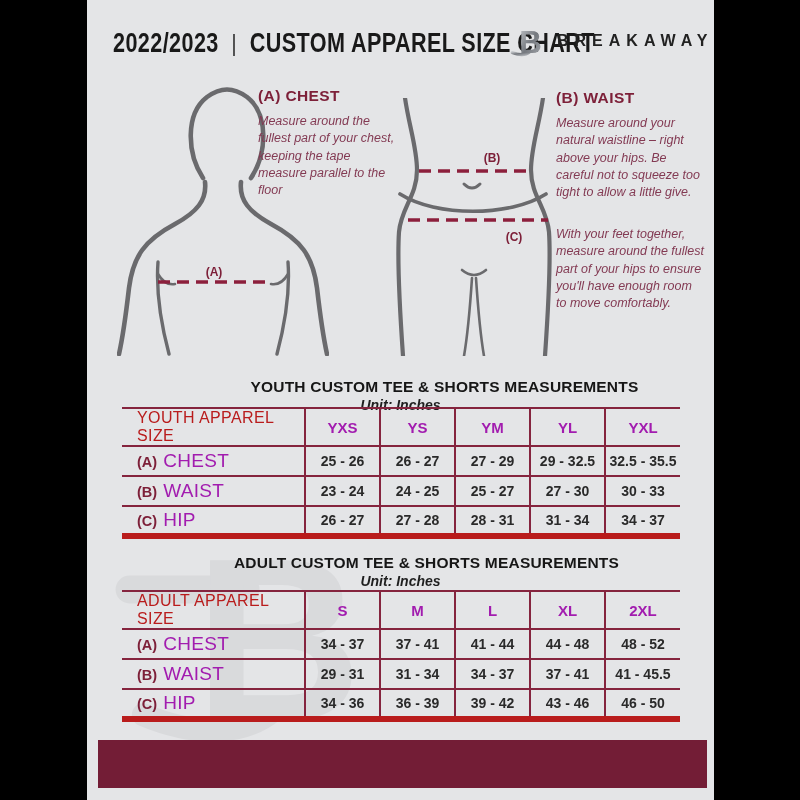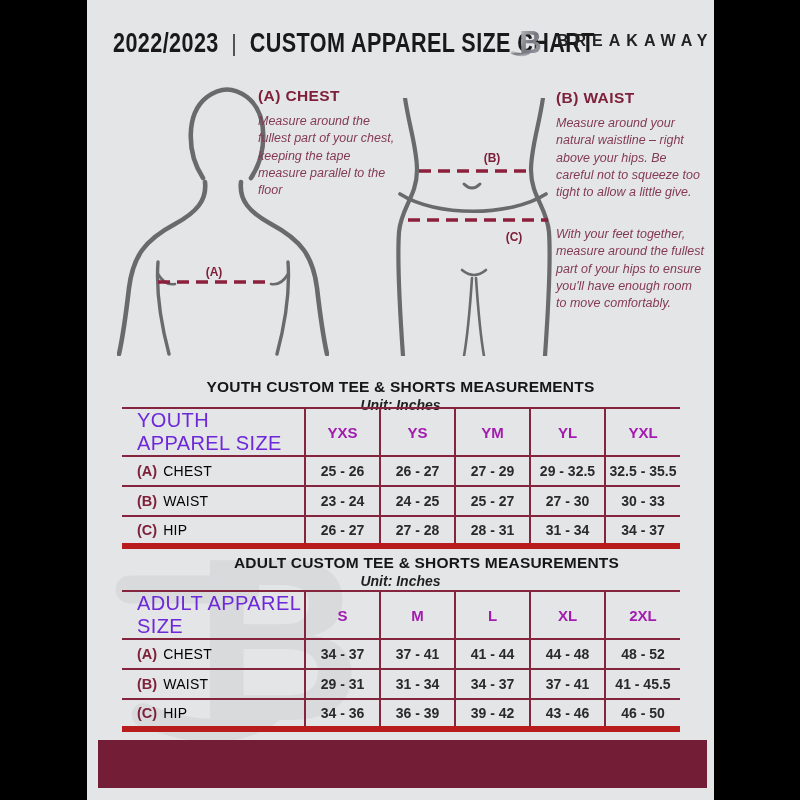--- a/index.html
+++ b/index.html
@@ -42,38 +42,38 @@
   #note-hips{left:469px;top:226px;width:148px;}
   
   .section-title{
     position:absolute;left:0;width:627px;text-align:center;z-index:1;
     font-size:15.5px;font-weight:700;color:#161616;letter-spacing:.2px;margin:0;
   }
   .unit-line{
     position:absolute;left:0;width:627px;text-align:center;z-index:1;
     font-size:14px;font-style:italic;font-weight:600;color:#1f1f1f;
   }
-  #youth-title{top:378px;} #youth-unit{top:397px;}
+  #youth-title{top:378px;padding-left:44px;} #youth-unit{top:397px;}
   #adult-title{top:554px;padding-left:26px;} #adult-unit{top:573px;}
   table.size-table{
     position:absolute;left:35px;z-index:1;border-collapse:collapse;table-layout:fixed;width:558px;
   }
   #youth-table{top:407px;} #adult-table{top:590px;}
   .size-table tr{height:30px;}
   .size-table tr.head-row{height:35px;}
   .size-table tr{border-top:2px solid #85243e;}
   .size-table tr:last-child{border-bottom:6px solid #b91c1c;}
   .size-table th,.size-table td{padding:0;vertical-align:middle;}
   .size-table .data-cell{border-left:2px solid #85243e;text-align:center;
     font-size:14px;color:#2a2a2a;font-weight:700;}
   .size-table th.data-cell{font-weight:700;font-size:15px;color:#a21caf;}
   .size-table .label-cell{text-align:left;padding-left:15px;}
-  .size-table th.label-cell{font-weight:400;font-size:20px;color:#6d28d9;letter-spacing:.4px;}
+  .size-table th.label-cell{font-weight:400;font-size:16px;color:#b91c1c;letter-spacing:.4px;}
   .row-prefix{font-weight:700;color:#7d2039;margin-right:6px;font-size:14.5px;}
-  .row-name{color:#000000;font-size:14px;letter-spacing:.3px;}
+  .row-name{color:#a21caf;font-size:19px;letter-spacing:.3px;}
   
   .footer-bar{
     position:absolute;left:11px;top:740px;width:609px;height:48px;
     background:#731d36;z-index:2;
   }
   
   .body-line{fill:none;stroke:#6a6a6d;stroke-linecap:round;}
   .dash-line{stroke:#8c1f3c;stroke-width:3.4;stroke-dasharray:12 7;fill:none;}
   .marker-label{font-family:"Liberation Sans",sans-serif;font-weight:700;font-size:12px;fill:#7d2039;}
 </style>

